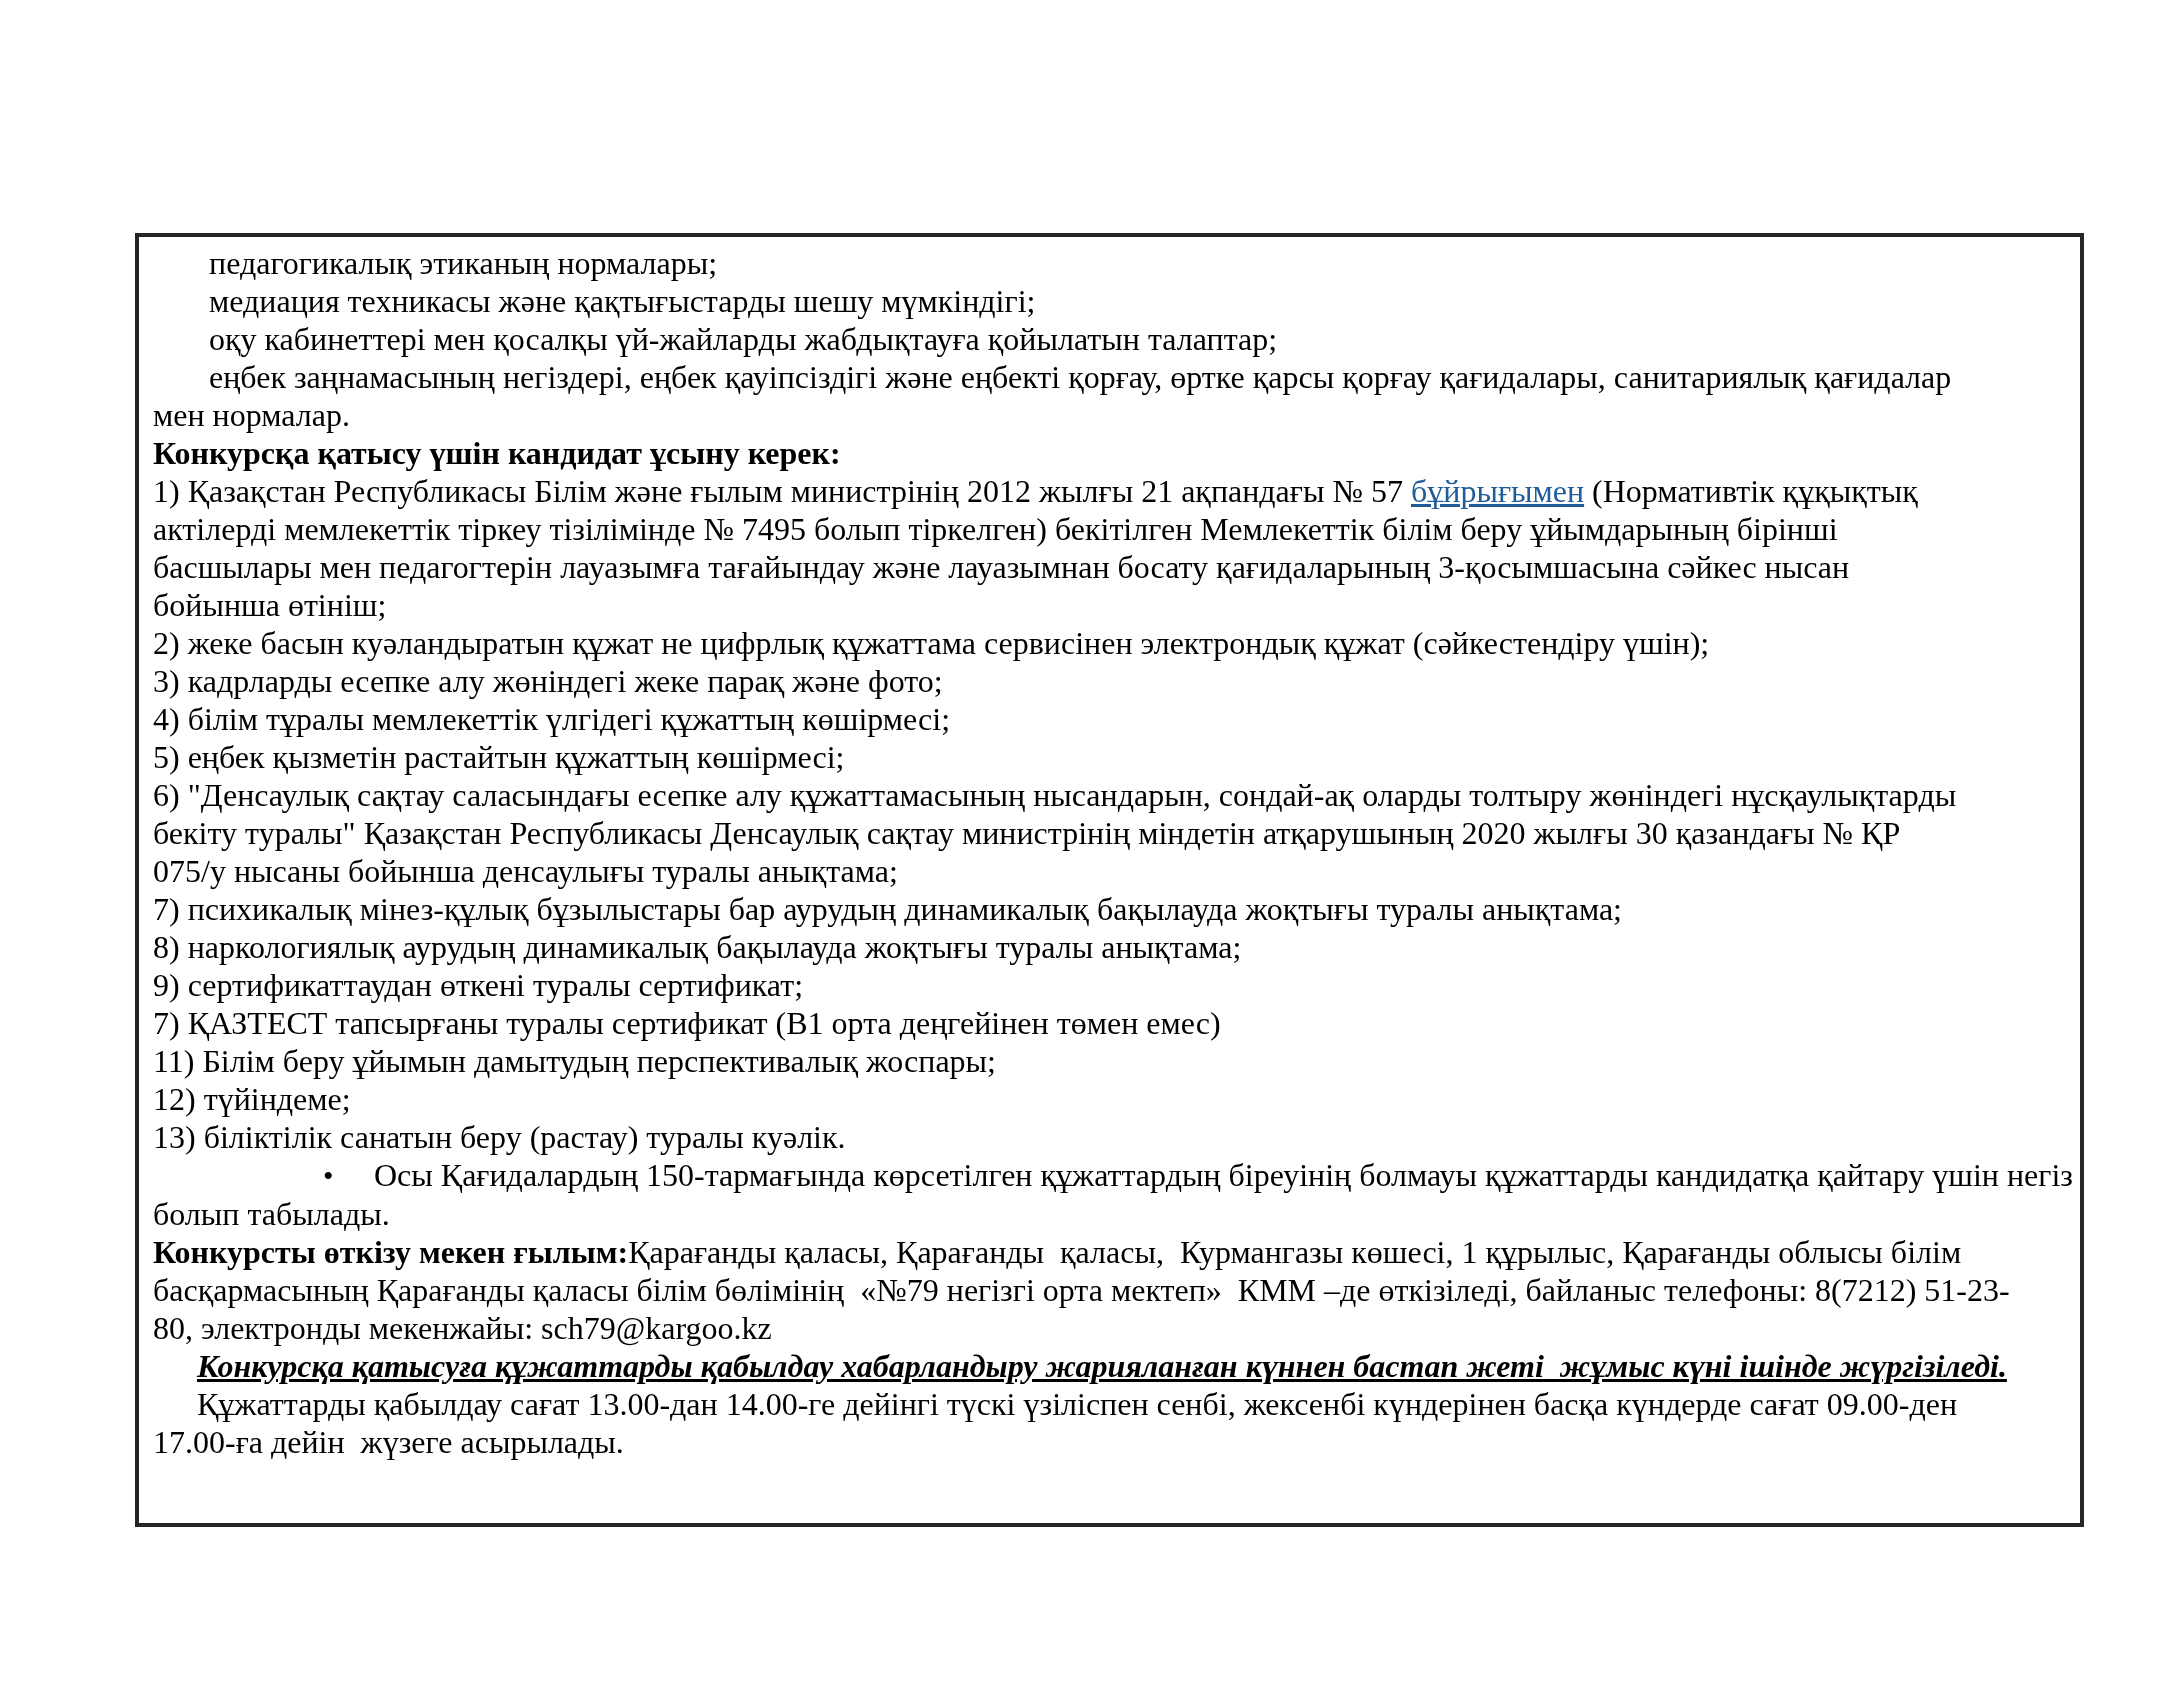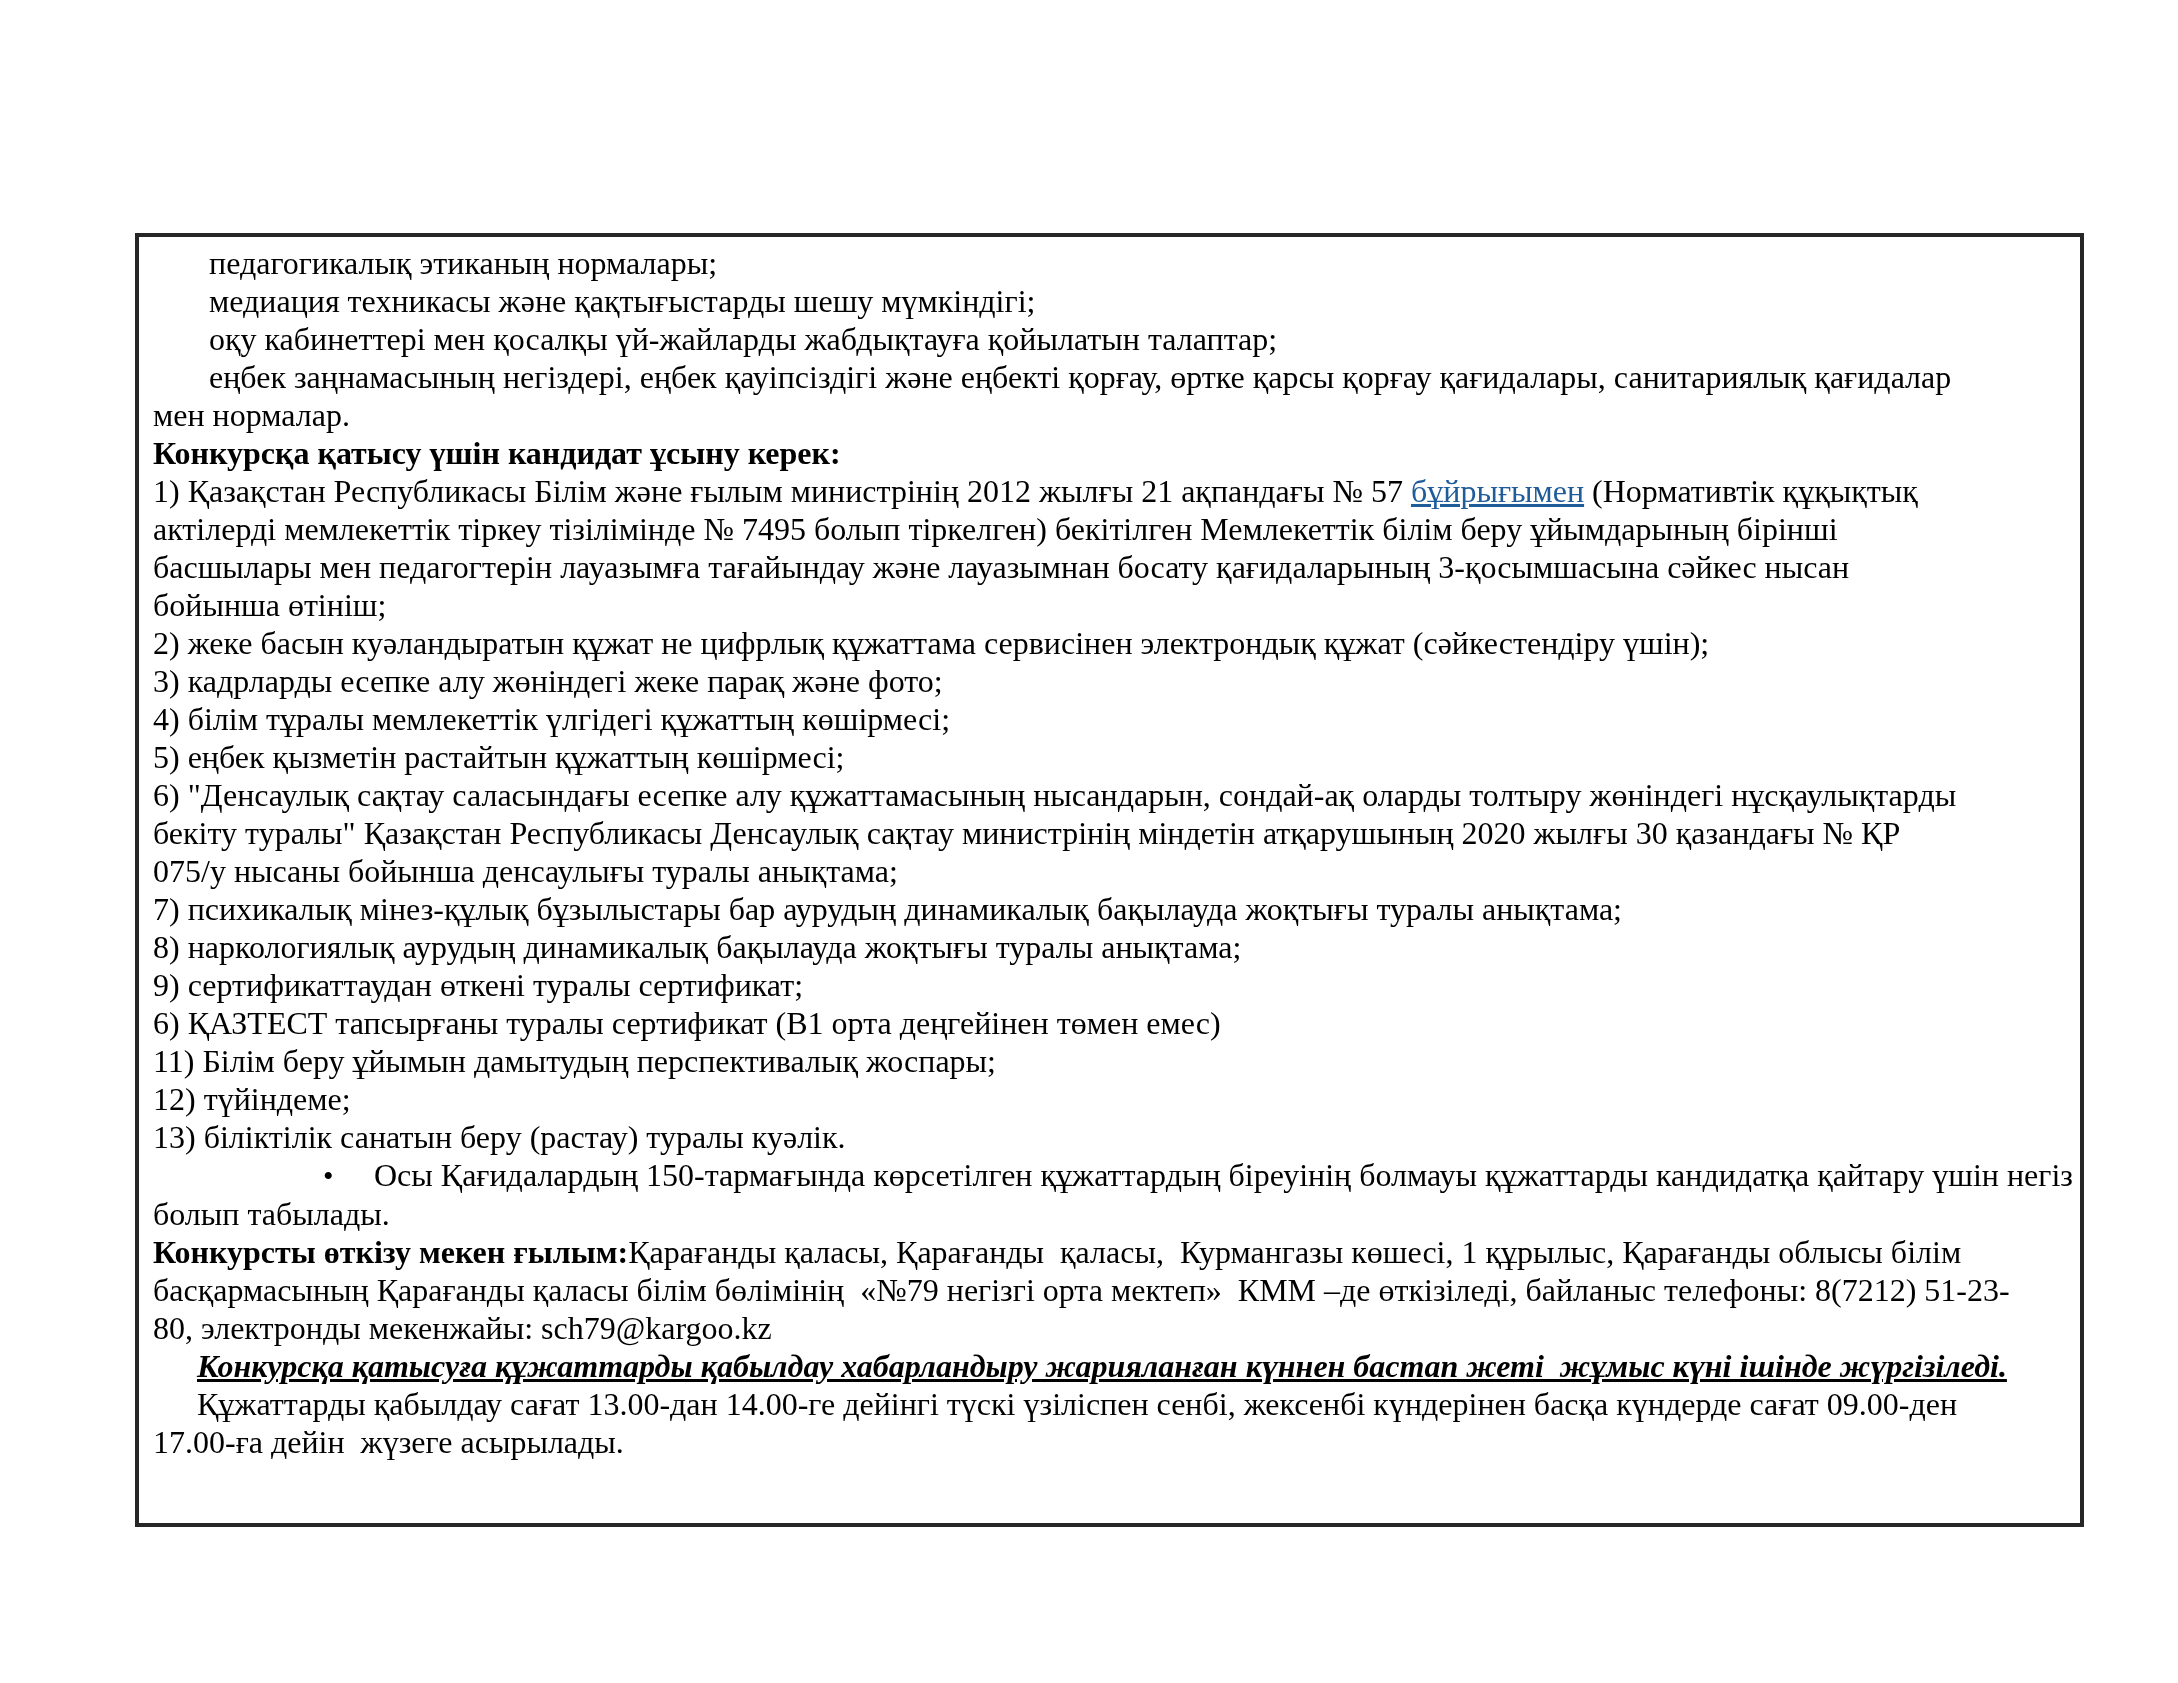--- a/index.html
+++ b/index.html
@@ -37,21 +37,21 @@
       <div class="line"><span>2) жеке басын куәландыратын құжат не цифрлық құжаттама сервисінен электрондық құжат (сәйкестендіру үшін);</span></div>
       <div class="line"><span>3) кадрларды есепке алу жөніндегі жеке парақ және фото;</span></div>
       <div class="line"><span>4) білім тұралы мемлекеттік үлгідегі құжаттың көшірмесі;</span></div>
       <div class="line"><span>5) еңбек қызметін растайтын құжаттың көшірмесі;</span></div>
       <div class="line"><span>6) "Денсаулық сақтау саласындағы есепке алу құжаттамасының нысандарын, сондай-ақ оларды толтыру жөніндегі нұсқаулықтарды</span></div>
       <div class="line"><span>бекіту туралы" Қазақстан Республикасы Денсаулық сақтау министрінің міндетін атқарушының 2020 жылғы 30 қазандағы № ҚР</span></div>
       <div class="line"><span>075/у нысаны бойынша денсаулығы туралы анықтама;</span></div>
       <div class="line"><span>7) психикалық мінез-құлық бұзылыстары бар аурудың динамикалық бақылауда жоқтығы туралы анықтама;</span></div>
       <div class="line"><span>8) наркологиялық аурудың динамикалық бақылауда жоқтығы туралы анықтама;</span></div>
       <div class="line"><span>9) сертификаттаудан өткені туралы сертификат;</span></div>
-      <div class="line"><span>6) ҚАЗТЕСТ тапсырғаны туралы сертификат (B1 орта деңгейінен төмен емес)</span></div>
+      <div class="line"><span>7) ҚАЗТЕСТ тапсырғаны туралы сертификат (B1 орта деңгейінен төмен емес)</span></div>
       <div class="line"><span>11) Білім беру ұйымын дамытудың перспективалық жоспары;</span></div>
       <div class="line"><span>12) түйіндеме;</span></div>
       <div class="line"><span>13) біліктілік санатын беру (растау) туралы куәлік.</span></div>
       <div class="line bullet"><span class="bullet-glyph">•</span><span>Осы Қағидалардың 150-тармағында көрсетілген құжаттардың біреуінің болмауы құжаттарды кандидатқа қайтару үшін негіз</span></div>
       <div class="line"><span>болып табылады.</span></div>
       <div class="line"><span class="b">Конкурсты өткізу мекен ғылым:</span><span>Қарағанды қаласы, Қарағанды  қаласы,  Курмангазы көшесі, 1 құрылыс, Қарағанды облысы білім</span></div>
       <div class="line"><span>басқармасының Қарағанды қаласы білім бөлімінің  «№79 негізгі орта мектеп»  КММ –де өткізіледі, байланыс телефоны: 8(7212) 51-23-</span></div>
       <div class="line"><span>80, электронды мекенжайы: sch79@kargoo.kz</span></div>
       <div class="line ind2 bold underline"><span>Конкурсқа қатысуға құжаттарды қабылдау хабарландыру жарияланған күннен бастап жеті  жұмыс күні ішінде жүргізіледі.</span></div>
       <div class="line ind2"><span>Құжаттарды қабылдау сағат 13.00-дан 14.00-ге дейінгі түскі үзіліспен сенбі, жексенбі күндерінен басқа күндерде сағат 09.00-ден</span></div>

